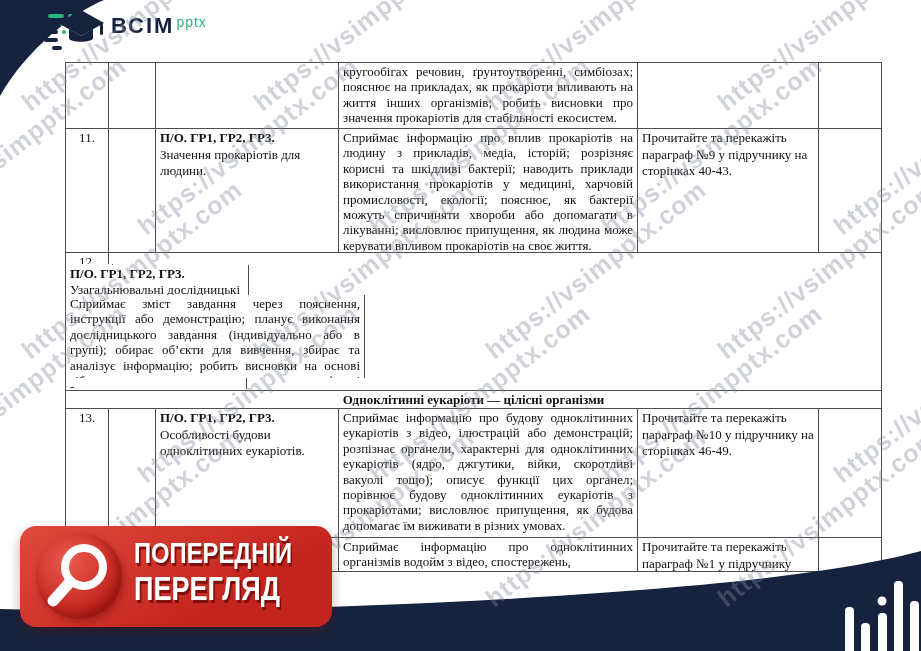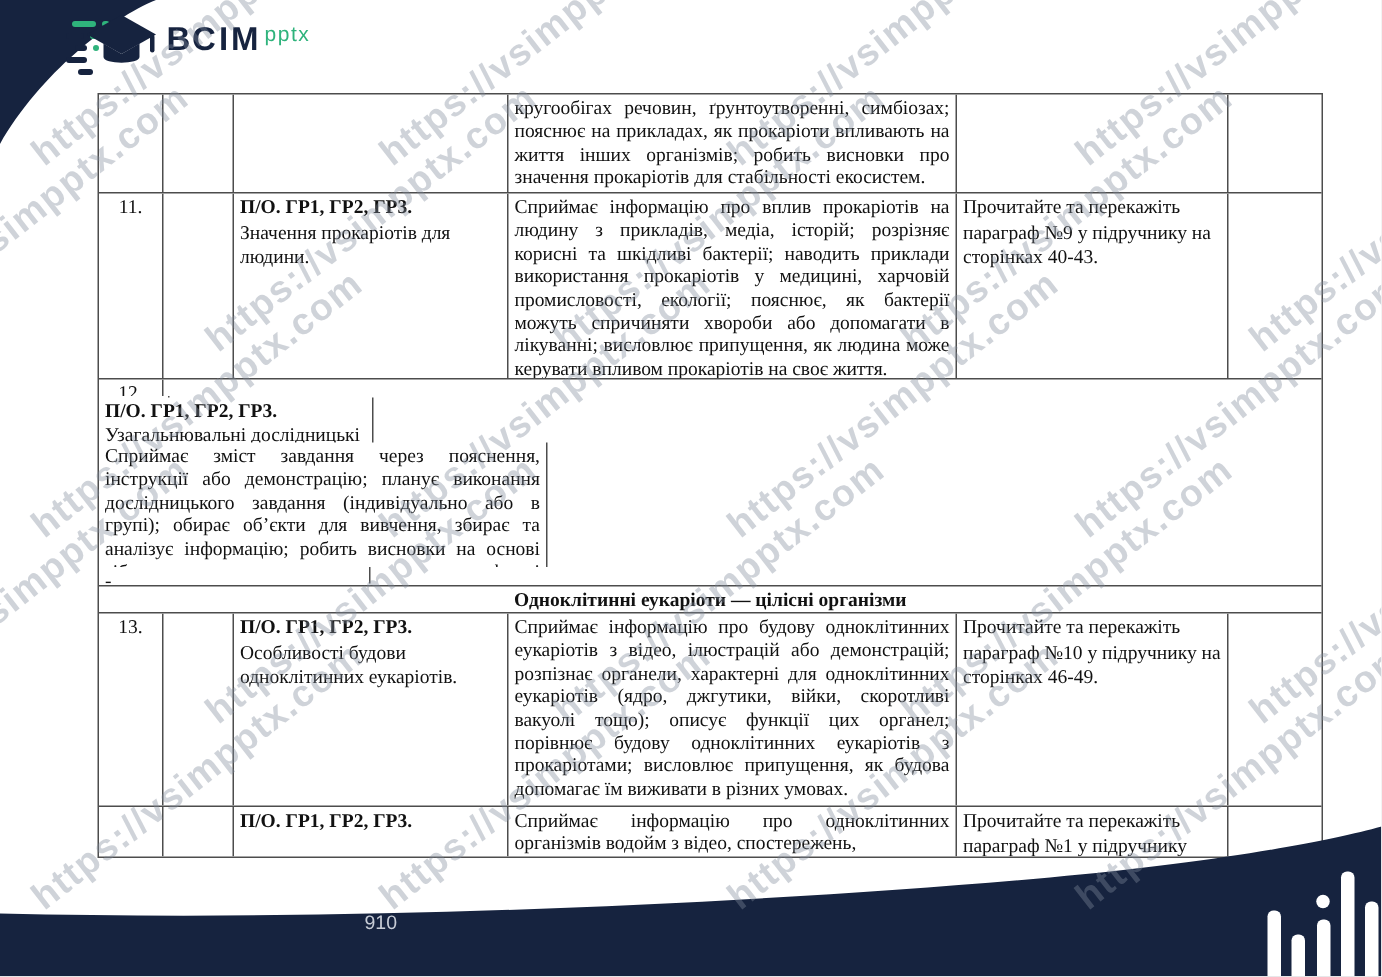--- a/index.html
+++ b/index.html
@@ -171,14 +171,26 @@
       <rect x="845" y="66" width="9" height="50" rx="4"></rect>
       <rect x="861" y="82" width="9" height="34" rx="4"></rect>
       <circle cx="882" cy="60" r="4.5"></circle>
       <rect x="878" y="72" width="9" height="44" rx="4"></rect>
       <rect x="894" y="40" width="9" height="76" rx="4"></rect>
       <rect x="910" y="60" width="9" height="56" rx="4"></rect>
     </g>
   </svg>
   <div class="footer-num">910</div>
 
+  <div class="stamp">
+    <div class="stamp-circle">
+      <svg width="86" height="86" viewBox="0 0 86 86">
+        <circle cx="48" cy="34" r="19" fill="none" stroke="#ffffff" stroke-width="8"></circle>
+        <line x1="34" y1="49" x2="17" y2="68" stroke="#ffffff" stroke-width="11" stroke-linecap="round"></line>
+      </svg>
+    </div>
+    <div class="stamp-text">
+      <div class="stamp-line1">ПОПЕРЕДНІЙ</div>
+      <div class="stamp-line2">ПЕРЕГЛЯД</div>
+    </div>
+  </div>
 
 </div>
 
 </body></html>

